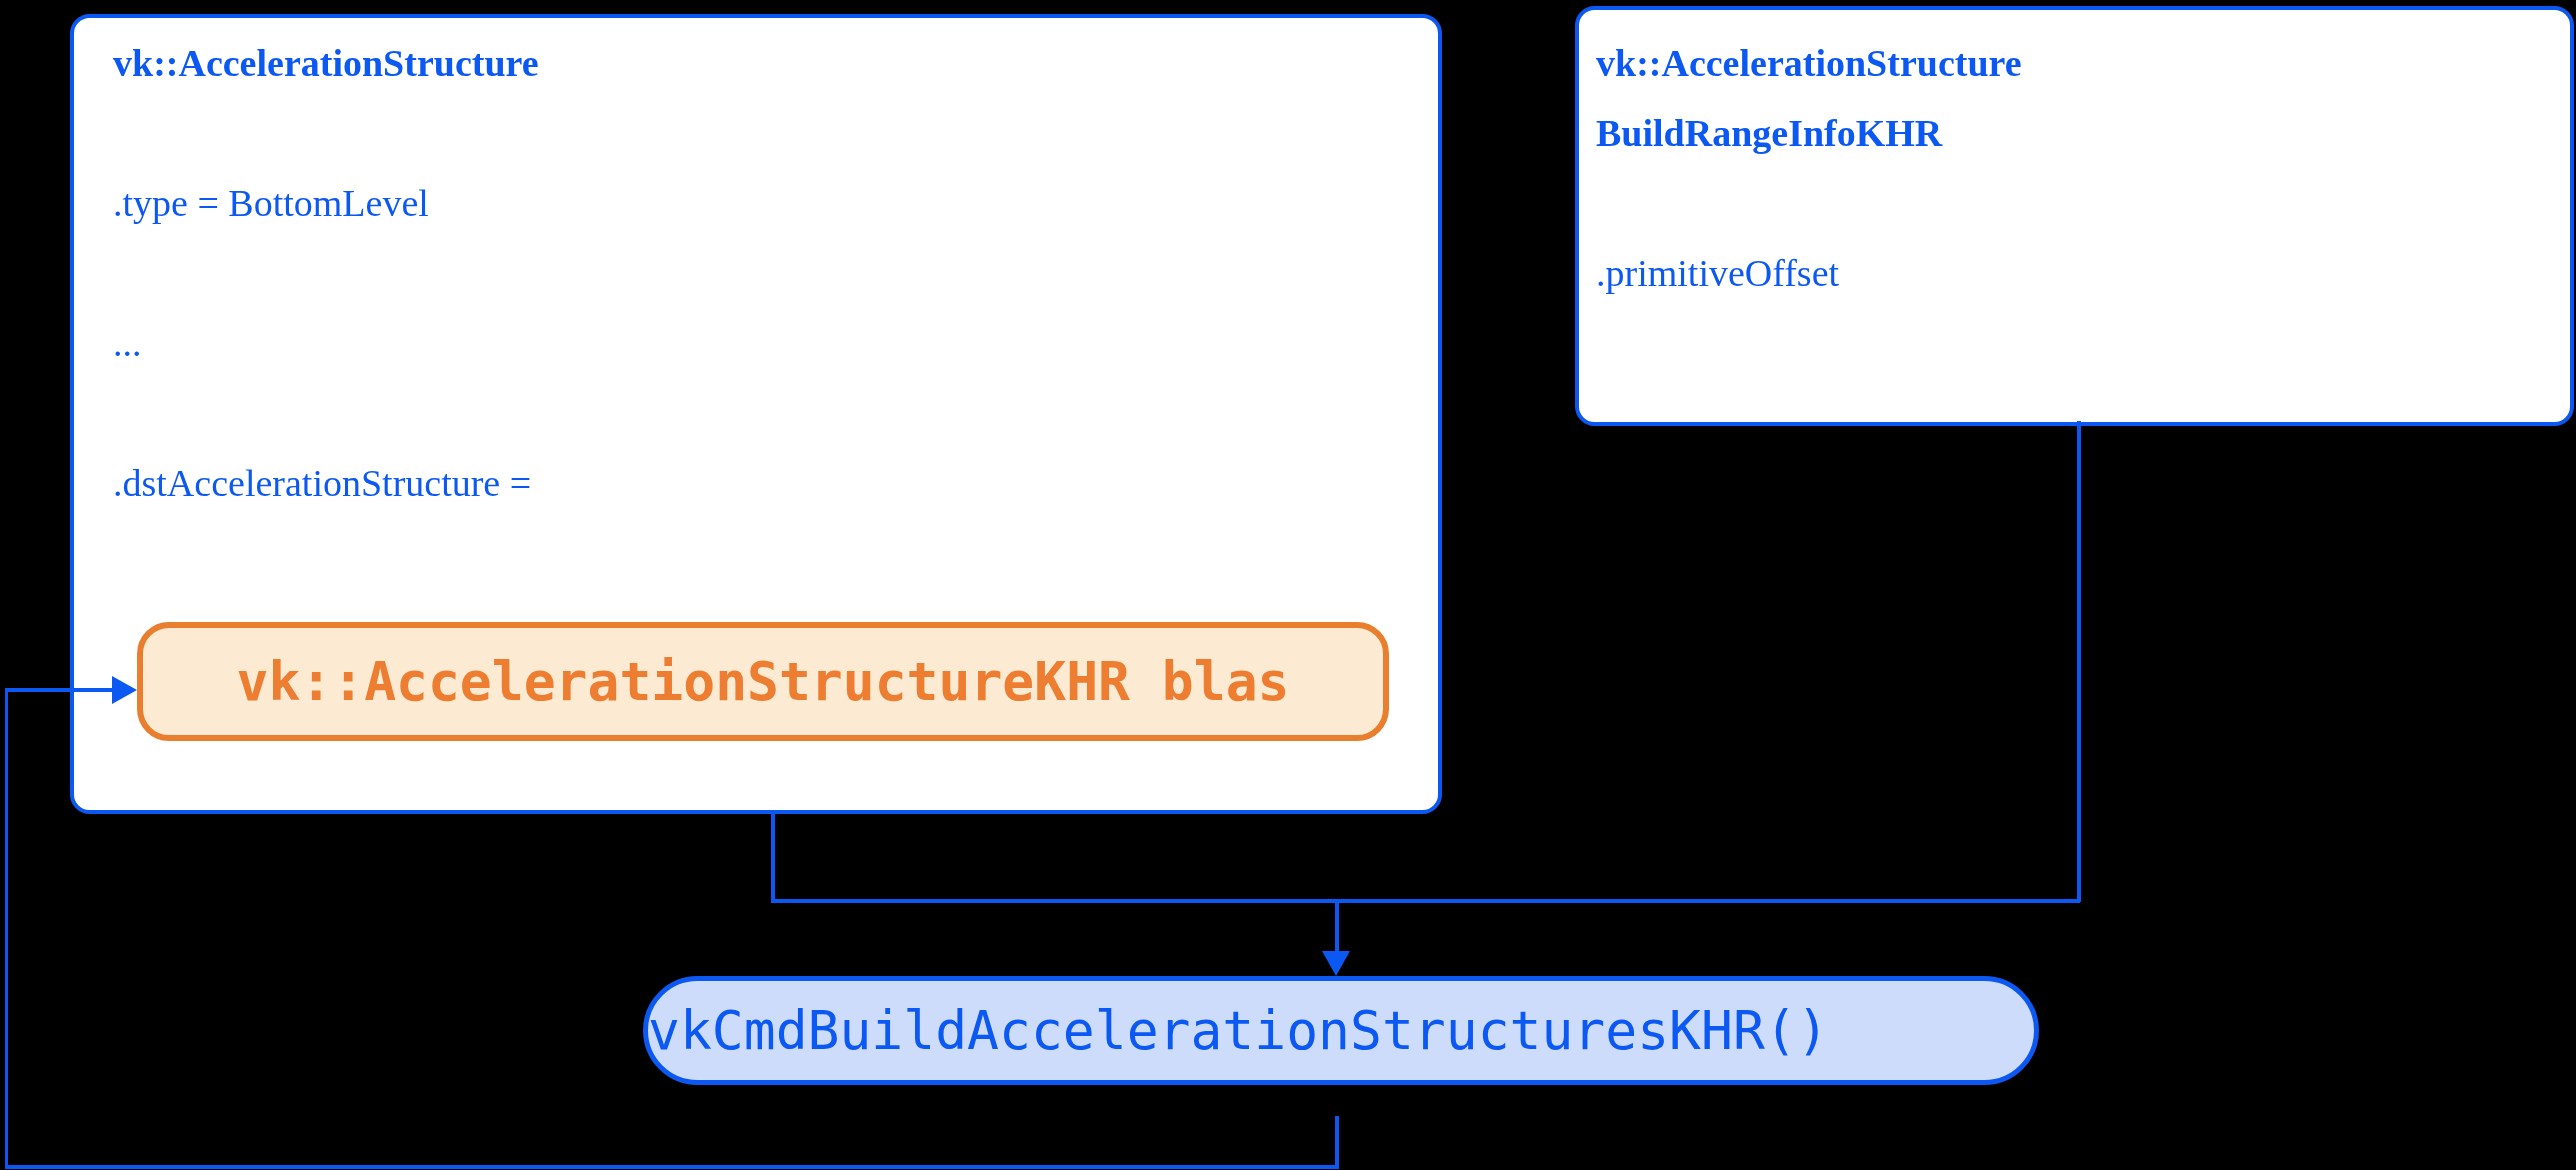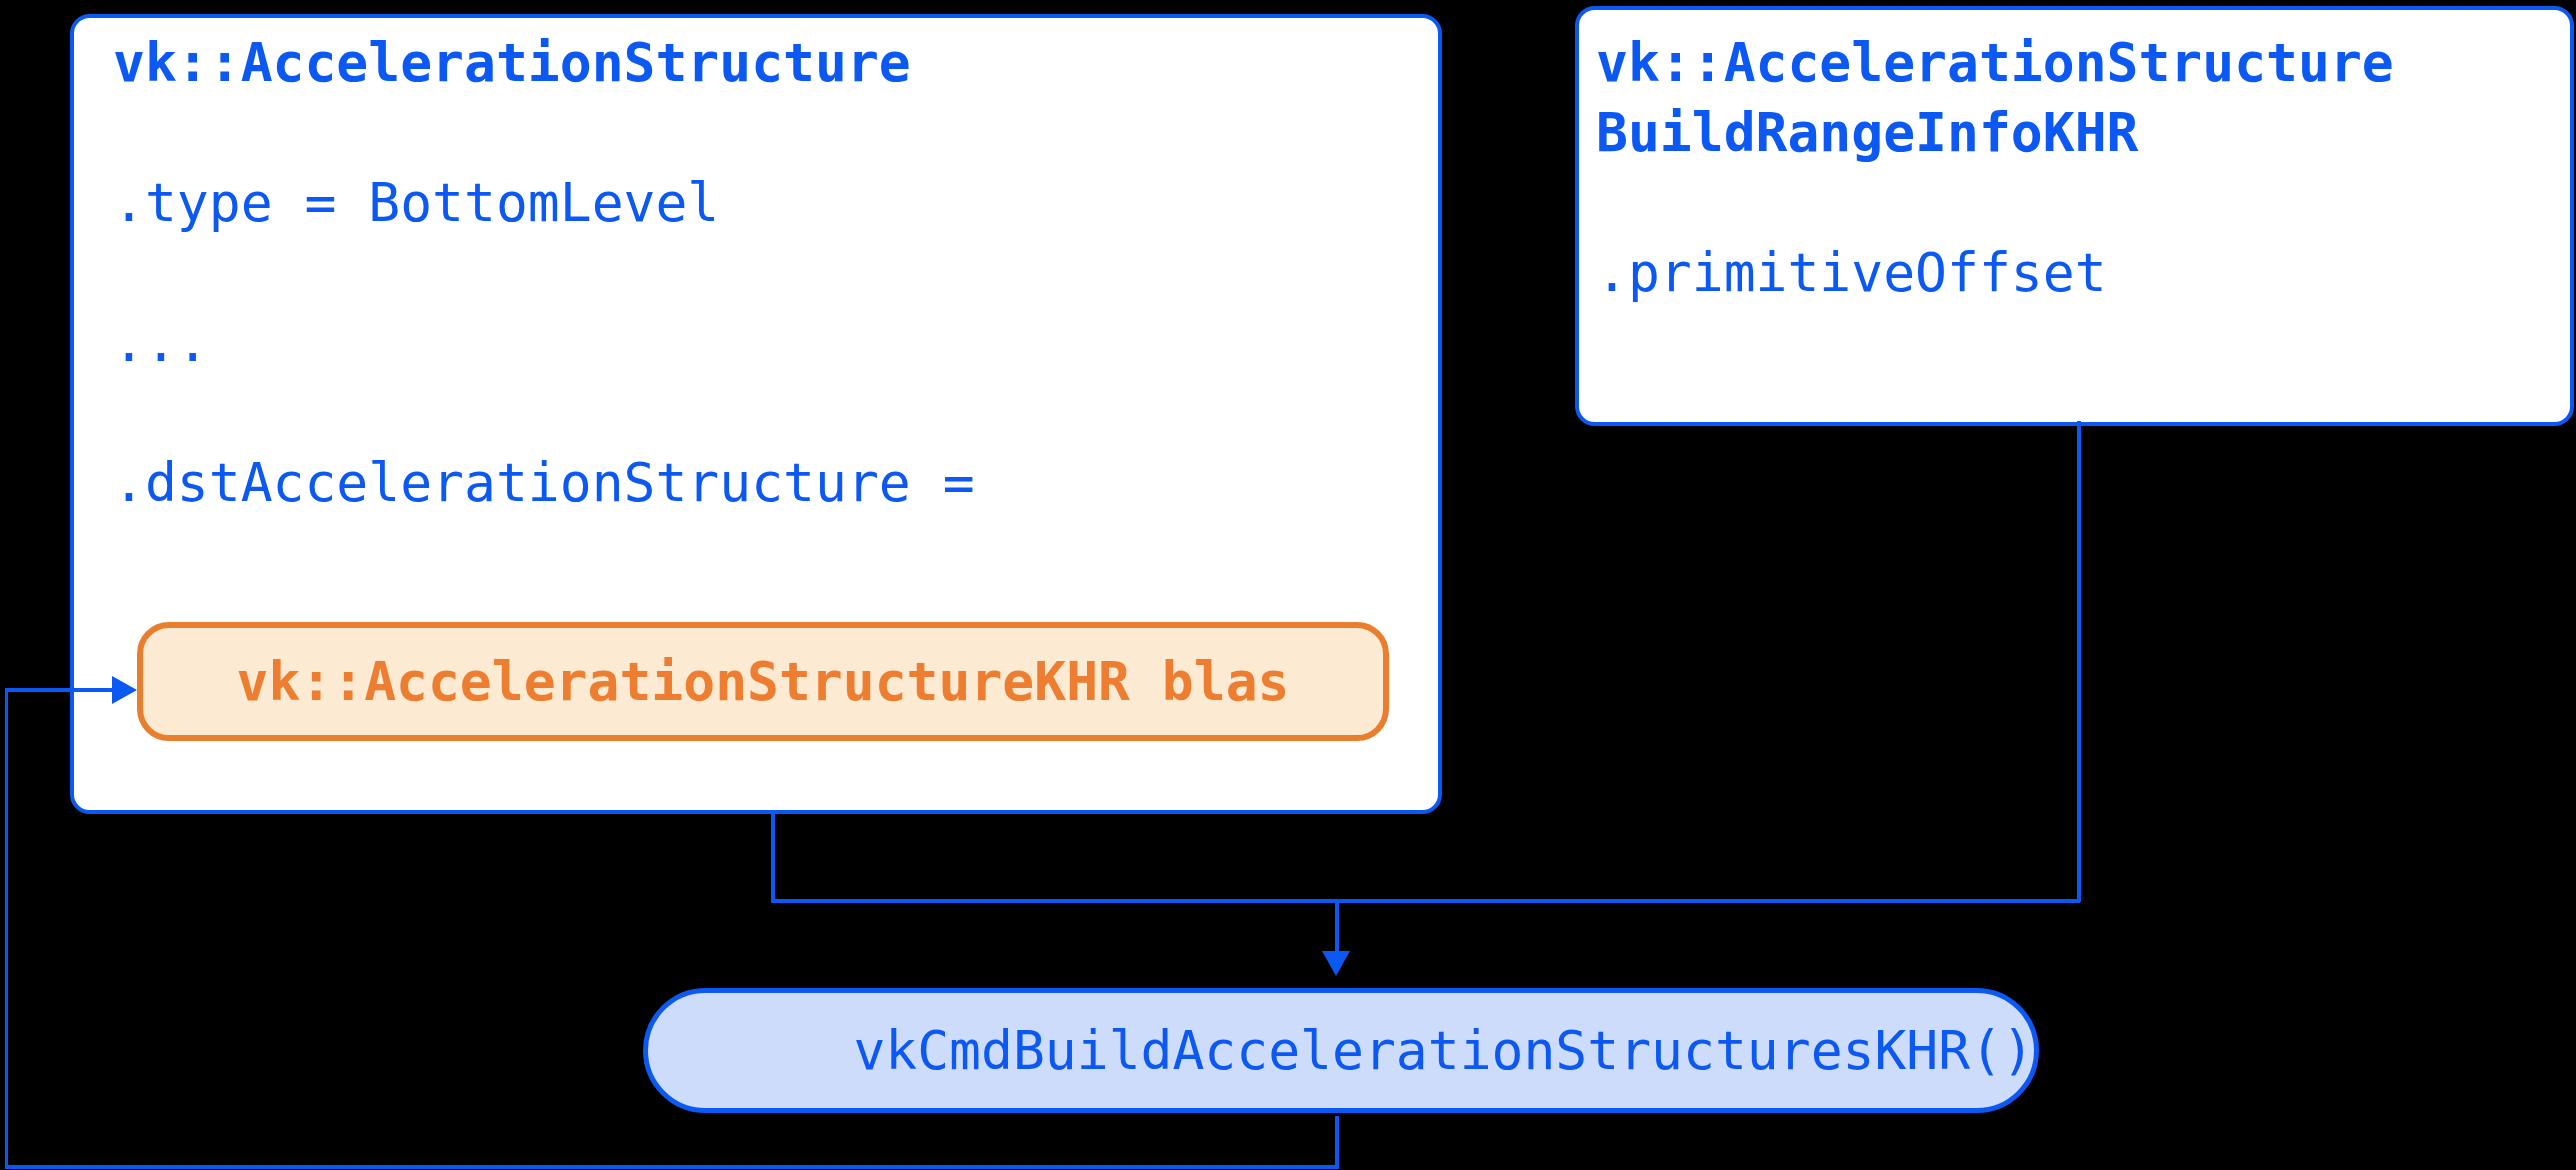--- a/index.html
+++ b/index.html
@@ -23,48 +23,48 @@
     position:absolute;
     background:var(--box-fill);
     border:4.9px solid var(--blue);
     border-radius:19.6px;
     box-sizing:border-box;
   }
   .codeblock{position:absolute;}
   .codeline{
     height:70px;
     line-height:70px;
-    font-size:53px;
+    font-size:38px;
     color:var(--blue);
     white-space:pre;
+    font-family:Liberation Serif, serif;
   }
   .codeline.bold{font-weight:bold;}
   .blasbox{
     position:absolute;
     left:137px;top:622px;width:1252px;height:119px;
     background:var(--orange-fill);
     border:6.3px solid var(--orange-border);
     border-radius:32px;
     box-sizing:border-box;
     display:flex;align-items:center;justify-content:center;
     z-index:3;
   }
   .blaslabel{
     font-size:53px;font-weight:bold;color:var(--orange-text);white-space:pre;
   }
   .pill{
     position:absolute;
-    left:643px;top:976px;width:1396px;height:125px;
+    left:643px;top:976px;width:1396px;height:109px;
     background:var(--pill-fill);
     border:5.6px solid var(--blue);
     border-radius:77px;
     box-sizing:border-box;
-    display:flex;align-items:center;justify-content:flex-end;
+    display:flex;align-items:center;justify-content:flex-start;
     z-index:2;
-    margin-top:12px;
   }
   .pilllabel{font-size:53px;color:var(--blue);white-space:pre;}
   .line{position:absolute;background:var(--blue);z-index:4;}
   .arrowhead{position:absolute;width:0;height:0;z-index:5;}
   .arrowhead.right{
     border-top:14.7px solid transparent;
     border-bottom:14.7px solid transparent;
     border-left:25px solid var(--blue);
   }
   .arrowhead.down{

